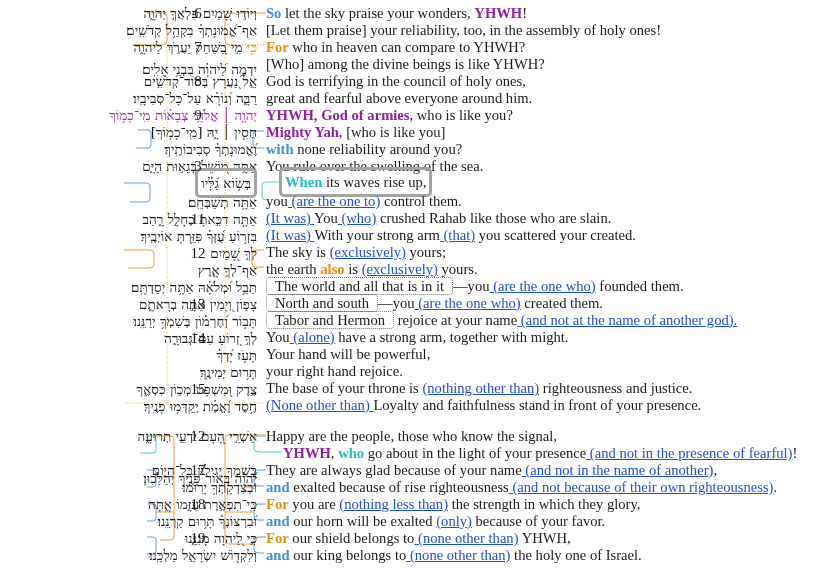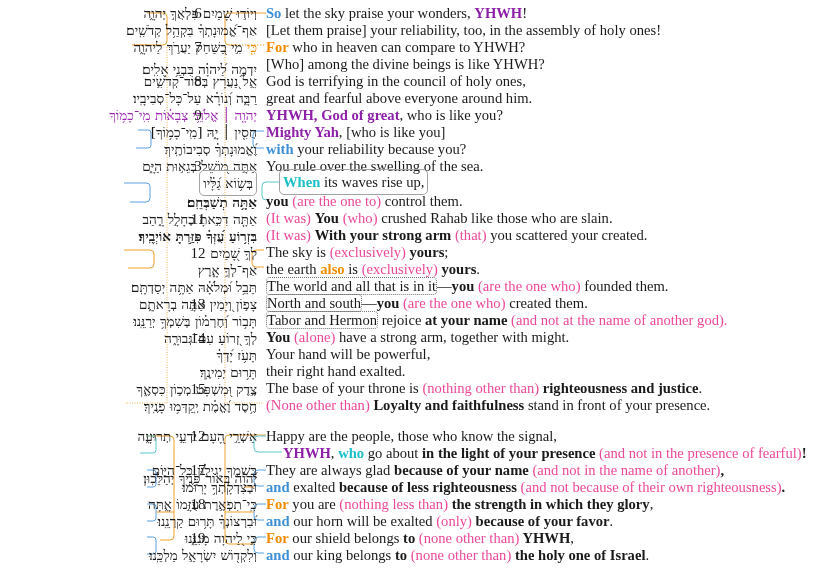--- a/index.html
+++ b/index.html
@@ -4,30 +4,30 @@
 <style>
   html, body { margin: 0; padding: 0; background: #ffffff; }
   body { width: 825px; height: 568px; position: relative; overflow: hidden;
          font-family: "Liberation Serif", "DejaVu Serif", serif; color: #1a1a1a; }
   .heb { position: absolute; right: 568px; direction: rtl; text-align: right;
          font-size: 13.5px; line-height: 17px; white-space: nowrap; font-family: "DejaVu Serif", "Liberation Serif", serif; }
   .num { position: absolute; left: 189px; width: 18px; text-align: center;
          font-size: 15px; line-height: 17px; }
   .eng { position: absolute; left: 266px; font-size: 14.6px; line-height: 17px;
          white-space: nowrap; }
-  .b { font-weight: bold; }
+  .b { font-weight: normal; }
   .p { color: #8e1fa8; font-weight: bold; }
   .ph { color: #9c27b0; }
   .o { color: #f08c00; font-weight: bold; }
   .oh { color: #f08c00; }
   .bl { color: #3d8fd6; font-weight: bold; }
   .cy { color: #1ec0c8; font-weight: bold; }
-  .g { color: #ec4899; }
-  .box { border: 1px dotted #777; border-radius: 4px; padding: 0 0; margin-top: 12px; }
-  .boxs { border: 1px solid #a3a3a3; border-radius: 5px; padding: 4px 3px; }
+  .g { color: #1d4ed8; text-decoration: underline; }
+  .box { border: 1px dotted #777; border-radius: 4px; padding: 0 8px; margin-top: 12px; }
+  .boxs { border: 3px solid #a3a3a3; border-radius: 5px; padding: 4px 3px; }
   svg.lines { position: absolute; left: 0; top: 0; pointer-events: none; }
 </style>
 </head>
 <body>
 
 <svg class="lines" width="825" height="568">
 
   <path d="M147 13 H163 Q167 13 167 17 V41 Q167 45 163 45 H132" fill="none" stroke="#f0a030" stroke-width="1"></path>
   <path d="M147 45 H132" fill="none" stroke="#f0a030" stroke-width="1" stroke-dasharray="1.5,1.5"></path>
 
@@ -128,40 +128,40 @@
   <div class="num" style="top:530px">19</div>
 </div>
 
 <div>
   <div class="eng" style="top:5px"><span class="bl">So</span><span> let the sky praise your wonders, </span><span class="p">YHWH</span><span>!</span></div>
   <div class="eng" style="top:22px">[Let them praise] your reliability, too, in the assembly of holy ones!</div>
   <div class="eng" style="top:39px"><span class="o">For</span><span> who in heaven can compare to YHWH?</span></div>
   <div class="eng" style="top:56px">[Who] among the divine beings is like YHWH?</div>
   <div class="eng" style="top:73px">God is terrifying in the council of holy ones,</div>
   <div class="eng" style="top:90px">great and fearful above everyone around him.</div>
-  <div class="eng" style="top:107px"><span class="p">YHWH, God of great</span><span>, who is like you?</span></div>
+  <div class="eng" style="top:107px"><span class="p">YHWH, God of armies</span><span>, who is like you?</span></div>
   <div class="eng" style="top:124px"><span class="p">Mighty Yah</span><span>, [who is like you]</span></div>
-  <div class="eng" style="top:141px"><span class="bl">with</span><span> your reliability because you?</span></div>
+  <div class="eng" style="top:141px"><span class="bl">with</span><span> none reliability around you?</span></div>
   <div class="eng" style="top:158px">You rule over the swelling of the sea.</div>
   <div class="eng" style="top:174px; left:279px"><span class="boxs"><span class="cy">When</span><span> its waves rise up,</span></span></div>
   <div class="eng" style="top:193px"><span class="b">you</span><span class="g"> (are the one to)</span><span> control them.</span></div>
   <div class="eng" style="top:210px"><span class="g">(It was) </span><span class="b">You</span><span class="g"> (who)</span><span> crushed Rahab like those who are slain.</span></div>
   <div class="eng" style="top:227px"><span class="g">(It was) </span><span class="b">With your strong arm</span><span class="g"> (that)</span><span> you scattered your created.</span></div>
   <div class="eng" style="top:244px"><span>The sky is </span><span class="g">(exclusively)</span><span class="b"> yours</span><span>;</span></div>
   <div class="eng" style="top:261px"><span>the earth </span><span class="o">also</span><span> is </span><span class="g">(exclusively)</span><span class="b"> yours</span><span>.</span></div>
   <div class="eng" style="top:278px"><span class="box">The world and all that is in it</span><span>—</span><span class="b">you</span><span class="g"> (are the one who)</span><span> founded them.</span></div>
   <div class="eng" style="top:295px"><span class="box">North and south</span><span>—</span><span class="b">you</span><span class="g"> (are the one who)</span><span> created them.</span></div>
   <div class="eng" style="top:312px"><span class="box">Tabor and Hermon</span><span> rejoice </span><span class="b">at your name</span><span class="g"> (and not at the name of another god).</span></div>
   <div class="eng" style="top:329px"><span class="b">You</span><span class="g"> (alone)</span><span> have a strong arm, together with might.</span></div>
   <div class="eng" style="top:346px">Your hand will be powerful,</div>
-  <div class="eng" style="top:363px">their right hand exalted.</div>
+  <div class="eng" style="top:363px">your right hand rejoice.</div>
   <div class="eng" style="top:380px"><span>The base of your throne is </span><span class="g">(nothing other than)</span><span class="b"> righteousness and justice</span><span>.</span></div>
   <div class="eng" style="top:397px"><span class="g">(None other than) </span><span class="b">Loyalty and faithfulness</span><span> stand in front of your presence.</span></div>
 
   <div class="eng" style="top:428px">Happy are the people, those who know the signal,</div>
   <div class="eng" style="top:445px; left:283px"><span class="p">YHWH</span><span>, </span><span class="cy">who</span><span> go about </span><span class="b">in the light of your presence</span><span class="g"> (and not in the presence of fearful)</span><span class="b">!</span></div>
   <div class="eng" style="top:462px"><span>They are always glad </span><span class="b">because of your name</span><span class="g"> (and not in the name of another)</span><span class="b">,</span></div>
-  <div class="eng" style="top:479px"><span class="bl">and</span><span> exalted </span><span class="b">because of less righteousness</span><span class="g"> (and not because of their own righteousness)</span><span class="b">.</span></div>
+  <div class="eng" style="top:479px"><span class="bl">and</span><span> exalted </span><span class="b">because of rise righteousness</span><span class="g"> (and not because of their own righteousness)</span><span class="b">.</span></div>
   <div class="eng" style="top:496px"><span class="o">For</span><span> you are </span><span class="g">(nothing less than)</span><span class="b"> the strength in which they glory</span><span>,</span></div>
   <div class="eng" style="top:513px"><span class="bl">and</span><span> our horn will be exalted </span><span class="g">(only)</span><span class="b"> because of your favor</span><span>.</span></div>
   <div class="eng" style="top:530px"><span class="o">For</span><span> our shield belongs </span><span class="b">to</span><span class="g"> (none other than)</span><span class="b"> YHWH</span><span>,</span></div>
   <div class="eng" style="top:547px"><span class="bl">and</span><span> our king belongs </span><span class="b">to</span><span class="g"> (none other than)</span><span class="b"> the holy one of Israel</span><span>.</span></div>
 </div>
 
 </body></html>

